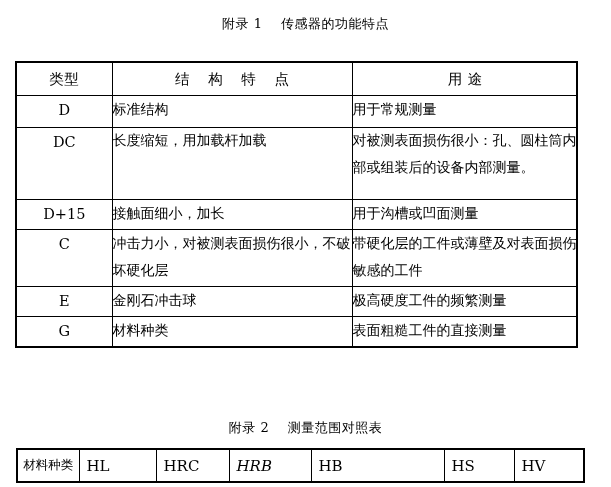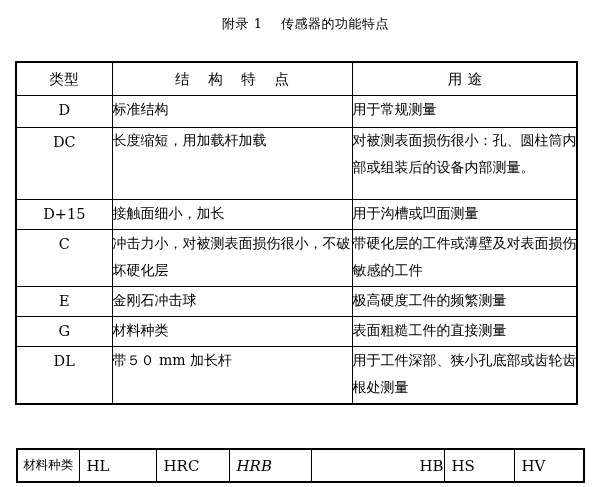--- a/index.html
+++ b/index.html
@@ -125,21 +125,21 @@
   table.grid2 td:first-child {
     border-left: 0;
     text-align: center;
     padding-left: 0;
     font-size: 12.5px;
   }
   td.c-mat { width: 61px; }
   td.c-hl  { width: 77px; }
   td.c-hrc { width: 73px; }
   td.c-hrb { width: 82px; font-style: italic; }
-  td.c-hb  { width: 133px; text-align: right; padding-left: 0; }
+  td.c-hb  { width: 133px; text-align: left; padding-left: 0; }
   td.c-hs  { width: 70px; margin-top: 27px; }
   td.c-hv  { width: 84px; }
 </style>
 </head>
 <body>
 
 <div class="page">
 
   <div class="doc-title" id="title-1">附录 1    传感器的功能特点</div>
 
@@ -188,29 +188,25 @@
           <td class="cell">金刚石冲击球</td>
           <td class="cell use">极高硬度工件的频繁测量</td>
         </tr>
 
         <tr class="r-g">
           <td class="cell typelabel">G</td>
           <td class="cell">材料种类</td>
           <td class="cell use">表面粗糙工件的直接测量</td>
         </tr>
 
-        <tr class="r-dl">
-          <td class="cell typelabel">DL</td>
-          <td class="cell">带５０ mm 加长杆</td>
-          <td class="cell use">用于工件深部、狭小孔底部或齿轮齿根处测量</td>
-        </tr>
       </tbody>
     </table>
   </div>
 
+  <div class="doc-title" id="title-2">附录 2    测量范围对照表</div>
 
   <div class="tbl2-wrap">
     <table class="grid2">
       <tbody>
         <tr>
           <td class="c-mat">材料种类</td>
           <td class="c-hl">HL</td>
           <td class="c-hrc">HRC</td>
           <td class="c-hrb">HRB</td>
           <td class="c-hb">HB</td>

